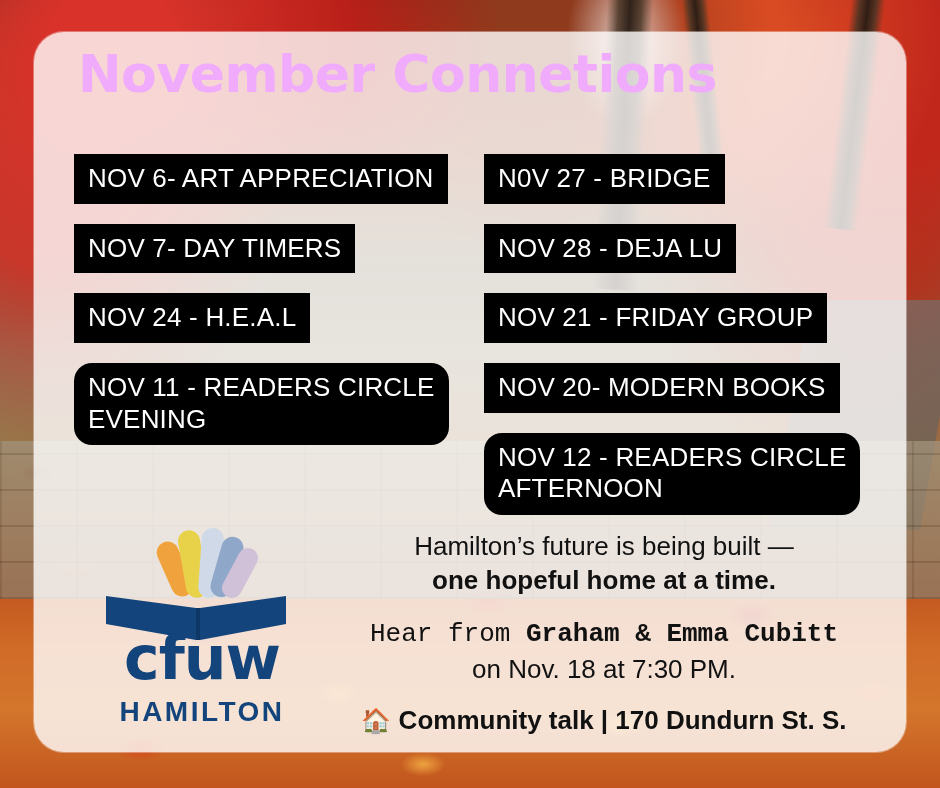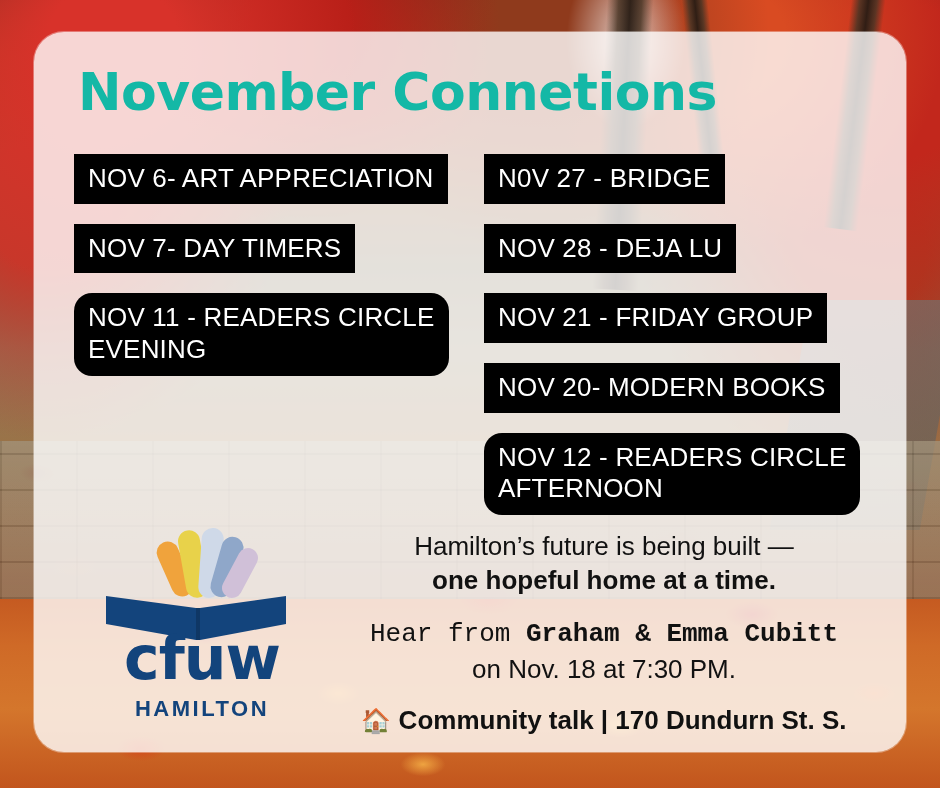--- a/index.html
+++ b/index.html
@@ -113,26 +113,26 @@
     height: 720px;
     border-radius: 30px;
     background: rgba(255,255,255,.80);
     box-shadow: 0 0 0 1px rgba(255,255,255,.35);
   }
 
   
   .title {
     position: absolute;
     left: 44px;
-    top: 30px;
+    top: 12px;
     font-family: "DejaVu Sans", "Liberation Sans", sans-serif;
     font-weight: 700;
     font-size: 52px;
     letter-spacing: -0.5px;
-    color: #14b8a6;
+    color: #f0abfc;
     white-space: nowrap;
   }
 
   
   .events {
     position: absolute;
     left: 40px;
     top: 122px;
     width: 800px;
   }
@@ -189,21 +189,21 @@
     line-height: 1;
   }
   .logo-sub {
     position: absolute;
     left: 6px;
     top: 172px;
     width: 200px;
     text-align: center;
     font-family: "Liberation Sans", sans-serif;
     font-weight: 700;
-    font-size: 22px;
+    font-size: 28px;
     letter-spacing: 2.5px;
     color: #13447c;
   }
 
   
   .message {
     position: absolute;
     left: 300px;
     top: 498px;
     width: 540px;
@@ -236,20 +236,21 @@
 
   <div class="card">
 
     <div class="title">November Connetions</div>
 
     <div class="events">
 
       <div class="col col-left">
         <div><span class="chip">NOV 6- ART APPRECIATION</span></div>
         <div><span class="chip">NOV 7- DAY TIMERS</span></div>
+        <div><span class="chip">NOV 24 - H.E.A.L</span></div>
         <div><span class="chip two-line">NOV 11  -  READERS CIRCLE
 EVENING</span></div>
       </div>
 
       <div class="col col-right">
         <div><span class="chip">N0V 27 - BRIDGE</span></div>
         <div><span class="chip">NOV 28 - DEJA LU</span></div>
         <div><span class="chip">NOV 21 - FRIDAY GROUP</span></div>
         <div><span class="chip">NOV 20- MODERN BOOKS</span></div>
         <div><span class="chip two-line">NOV 12  - READERS CIRCLE

